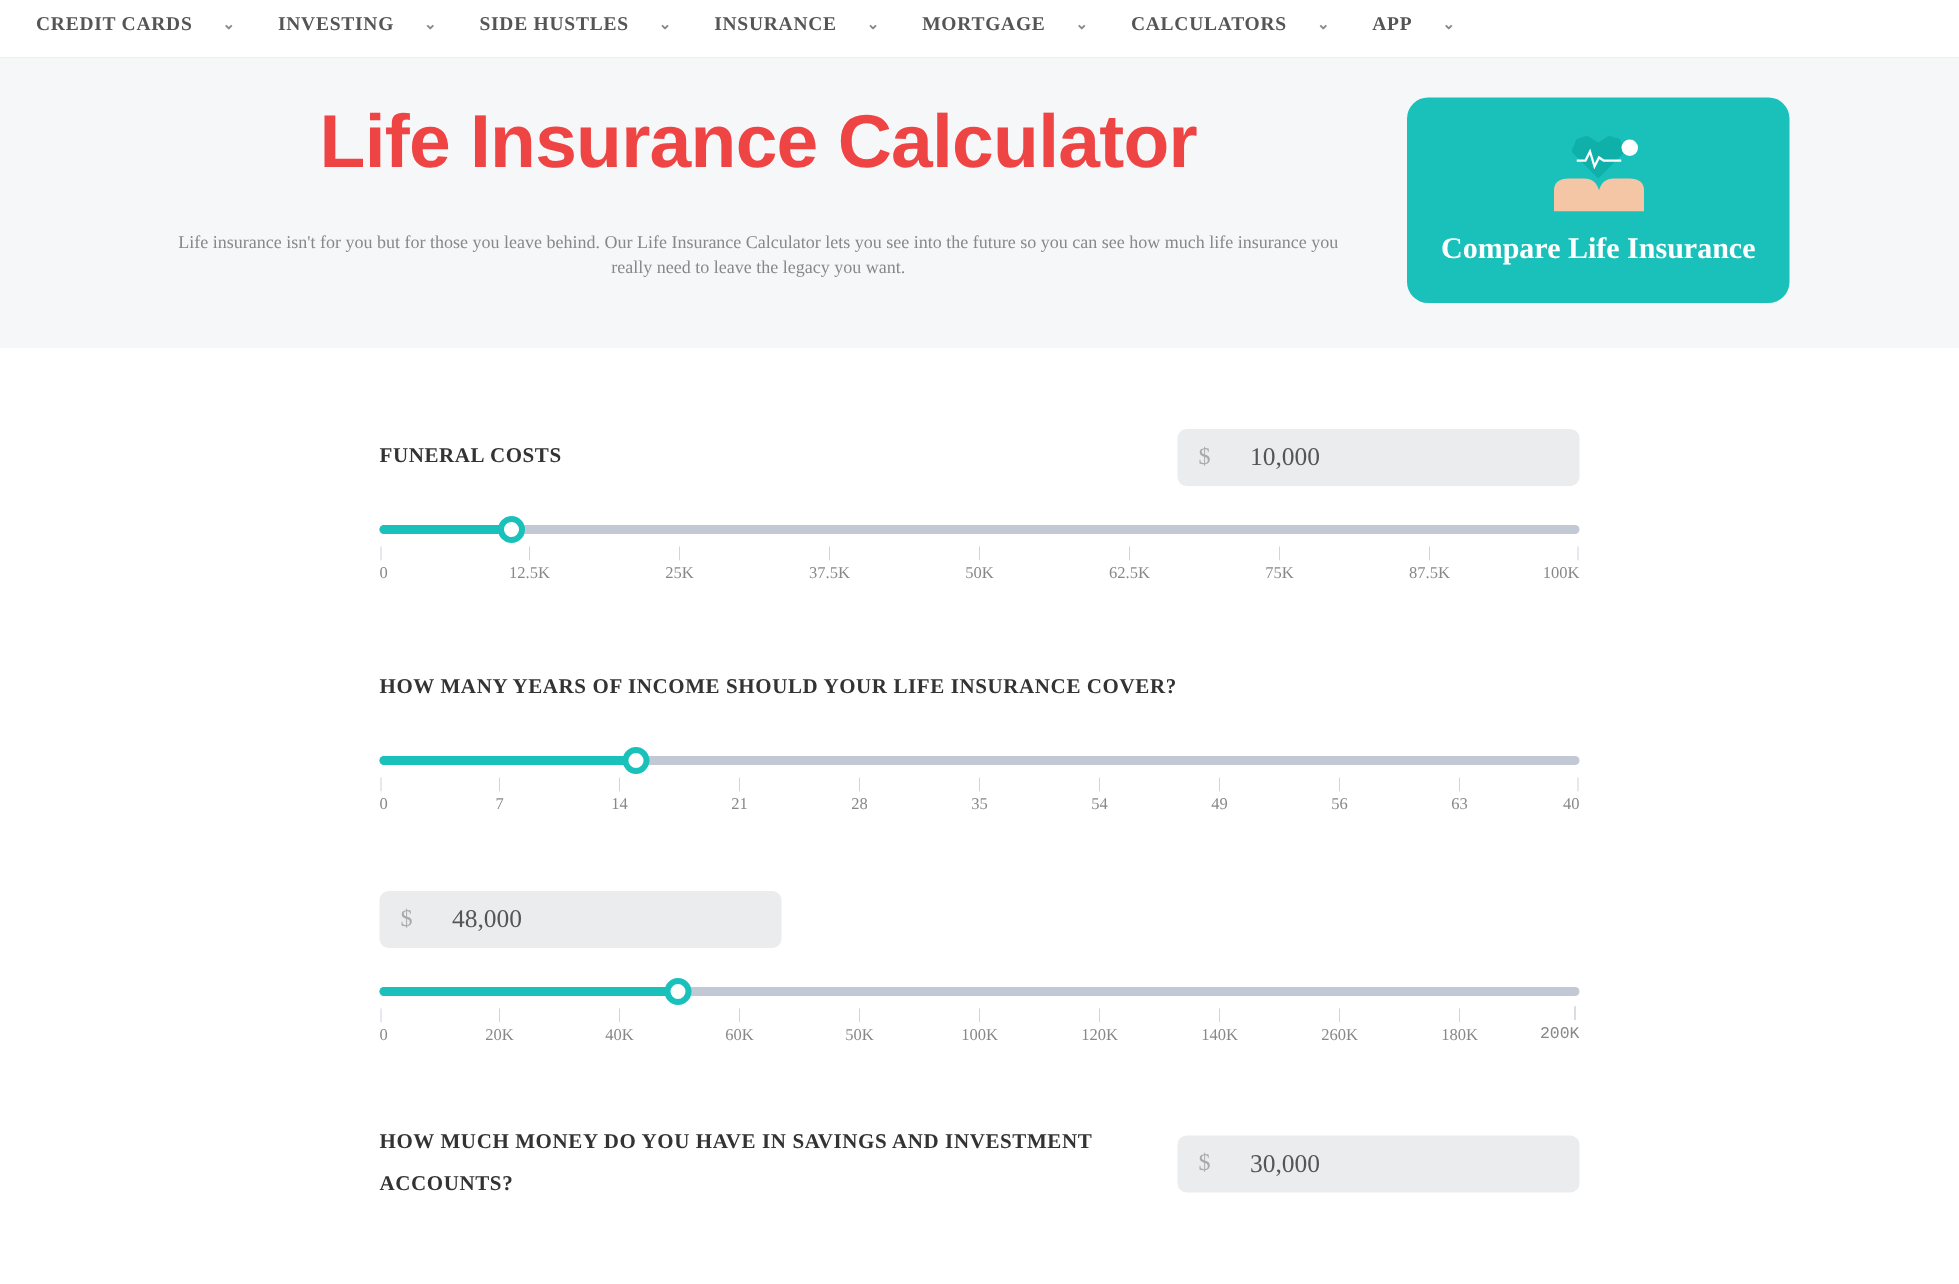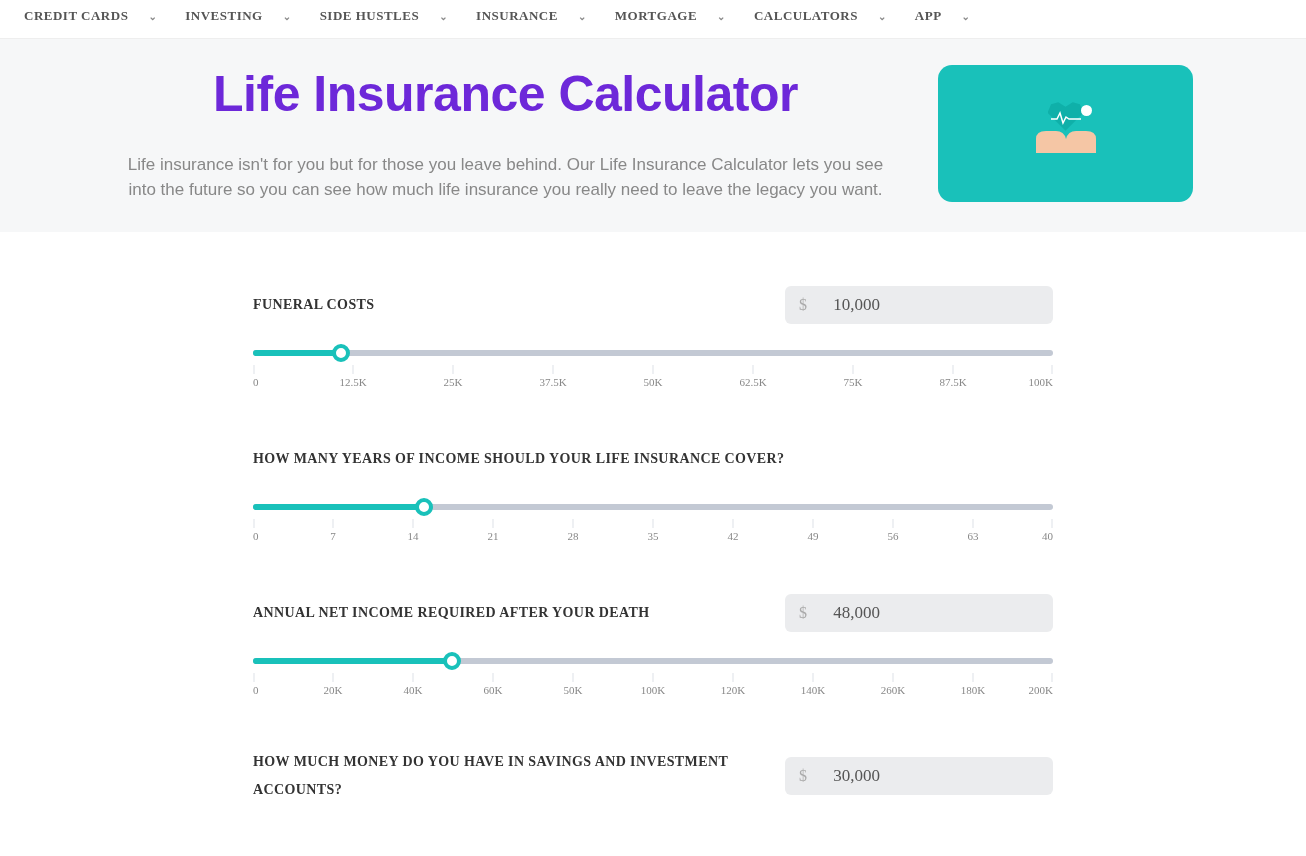--- a/index.html
+++ b/index.html
@@ -9,22 +9,22 @@
   .topbar { display: flex; align-items: center; padding: 8px 24px 14px; border-bottom: 1px solid #eee; }
   .logo { font-family: 'Brush Script MT', cursive; font-size: 34px; font-style: italic; font-weight: 600; color: #19C1BA; margin-right: auto; letter-spacing: -0.5px; }
   .nav { display: flex; gap: 28px; }
   .nav-item { display: flex; align-items: center; gap: 20px; font-family: Georgia, serif; font-size: 13px; font-weight: bold; letter-spacing: 0.5px; color: #555; cursor: pointer; }
   .chev { font-size: 10px; color: #888; }
   
   
   .hero { background: #f6f7f8; padding: 26px 0 30px; }
   .hero-inner { max-width: 1120px; margin: 0 auto; display: flex; gap: 40px; align-items: stretch; padding: 0 20px; }
   .hero-left { flex: 1; text-align: center; }
-  .hero-title { font-family: Arial, Helvetica, sans-serif; font-size: 50px; font-weight: 700; color: #6d28d9; margin-bottom: 30px; letter-spacing: -0.5px; }
-  .hero-desc { font-family: Liberation Sans, sans-serif; font-size: 17px; color: #888; line-height: 1.45; max-width: 830px; margin: 0 auto; }
+  .hero-title { font-family: Arial, Helvetica, sans-serif; font-size: 50px; font-weight: 700; color: #ef4444; margin-bottom: 30px; letter-spacing: -0.5px; }
+  .hero-desc { font-family: Liberation Serif, serif; font-size: 12px; color: #888; line-height: 1.45; max-width: 830px; margin: 0 auto; }
   .cta { background: #19C1BA; border-radius: 14px; width: 255px; display: flex; flex-direction: column; align-items: center; justify-content: center; padding: 22px 20px 24px; cursor: pointer; }
   .cta-icon { position: relative; width: 64px; height: 54px; margin-bottom: 14px; }
   .hands { position: absolute; bottom: 0; left: 0; right: 0; height: 34px; }
   .heart { position: absolute; top: 2px; left: 50%; transform: translateX(-50%); width: 36px; height: 30px; background: #0fb0a9; clip-path: polygon(50% 100%, 0 40%, 10% 12%, 30% 5%, 50% 20%, 70% 5%, 90% 12%, 100% 40%); }
   .pulse { position: absolute; top: 12px; left: 50%; transform: translateX(-50%); width: 30px; height: 14px; }
   .pulse svg { stroke: #fff; stroke-width: 1.5; fill: none; }
   .dot { position: absolute; top: 6px; right: 6px; width: 11px; height: 11px; background: #fff; border-radius: 50%; }
   .cta-text { font-family: Georgia, serif; font-size: 20px; font-weight: bold; color: #fff; }
   
   
@@ -93,20 +93,21 @@
         <div class="heart"></div>
         <div class="pulse"><svg viewBox="0 0 30 14">
               <polyline points="0,8 6,8 9,2 12,12 15,6 18,8 30,8"></polyline>
             </svg></div>
         <div class="dot"></div>
         <svg class="hands" viewBox="0 0 64 34">
           <path d="M2 34 L2 20 Q2 12 12 12 L22 12 Q30 12 32 20 L32 34 Z" fill="#f5c6a5"></path>
           <path d="M62 34 L62 20 Q62 12 52 12 L42 12 Q34 12 32 20 L32 34 Z" fill="#f5c6a5"></path>
         </svg>
       </div>
+      <div class="cta-text">Compare Life Insurance</div>
     </div>
   </div>
 </div>
 
 <div class="calc" id="calc">
     <div class="row">
       <div class="row-top">
         <div class="label">FUNERAL COSTS</div>
         <div class="valbox">
           <span class="unit">$</span>
@@ -140,31 +141,30 @@
           <div class="fill" style="width: 21.4%;"></div>
           <div class="thumb" style="left: 21.4%;"></div>
         </div>
         <div class="ticks">
           <div class="tick first" style="left: 0%;"><span class="tick-mark">|</span><span>0</span></div>
           <div class="tick" style="left: 10%;"><span class="tick-mark">|</span><span>7</span></div>
           <div class="tick" style="left: 20%;"><span class="tick-mark">|</span><span>14</span></div>
           <div class="tick" style="left: 30%;"><span class="tick-mark">|</span><span>21</span></div>
           <div class="tick" style="left: 40%;"><span class="tick-mark">|</span><span>28</span></div>
           <div class="tick" style="left: 50%;"><span class="tick-mark">|</span><span>35</span></div>
-          <div class="tick" style="left: 60%;"><span class="tick-mark">|</span><span>42</span></div>
+          <div class="tick" style="left: 60%;"><span class="tick-mark">|</span><span>54</span></div>
           <div class="tick" style="left: 70%;"><span class="tick-mark">|</span><span>49</span></div>
           <div class="tick" style="left: 80%;"><span class="tick-mark">|</span><span>56</span></div>
           <div class="tick" style="left: 90%;"><span class="tick-mark">|</span><span>63</span></div>
           <div class="tick last" style="left: 100%;"><span class="tick-mark">|</span><span>40</span></div>
         </div>
       </div>
     </div>
     <div class="row">
       <div class="row-top">
-        <div class="label">ANNUAL NET INCOME REQUIRED AFTER YOUR DEATH</div>
         <div class="valbox">
           <span class="unit">$</span>
           <input class="val" value="48,000" style="">
         </div>
       </div>
       <div class="slider-wrap">
         <div class="track">
           <div class="fill" style="width: 24.9%;"></div>
           <div class="thumb" style="left: 24.9%;"></div>
         </div>
@@ -172,21 +172,21 @@
           <div class="tick first" style="left: 0%;"><span class="tick-mark">|</span><span>0</span></div>
           <div class="tick" style="left: 10%;"><span class="tick-mark">|</span><span>20K</span></div>
           <div class="tick" style="left: 20%;"><span class="tick-mark">|</span><span>40K</span></div>
           <div class="tick" style="left: 30%;"><span class="tick-mark">|</span><span>60K</span></div>
           <div class="tick" style="left: 40%;"><span class="tick-mark">|</span><span>50K</span></div>
           <div class="tick" style="left: 50%;"><span class="tick-mark">|</span><span>100K</span></div>
           <div class="tick" style="left: 60%;"><span class="tick-mark">|</span><span>120K</span></div>
           <div class="tick" style="left: 70%;"><span class="tick-mark">|</span><span>140K</span></div>
           <div class="tick" style="left: 80%;"><span class="tick-mark">|</span><span>260K</span></div>
           <div class="tick" style="left: 90%;"><span class="tick-mark">|</span><span>180K</span></div>
-          <div class="tick last" style="left: 100%;"><span class="tick-mark">|</span><span>200K</span></div>
+          <div class="tick last" style="left: 100%; font-family: Liberation Mono, monospace;"><span class="tick-mark">|</span><span>200K</span></div>
         </div>
       </div>
     </div>
     <div class="row">
       <div class="row-top">
         <div class="label">HOW MUCH MONEY DO YOU HAVE IN SAVINGS AND INVESTMENT ACCOUNTS?</div>
         <div class="valbox">
           <span class="unit">$</span>
           <input class="val" value="30,000" style="">
         </div>

